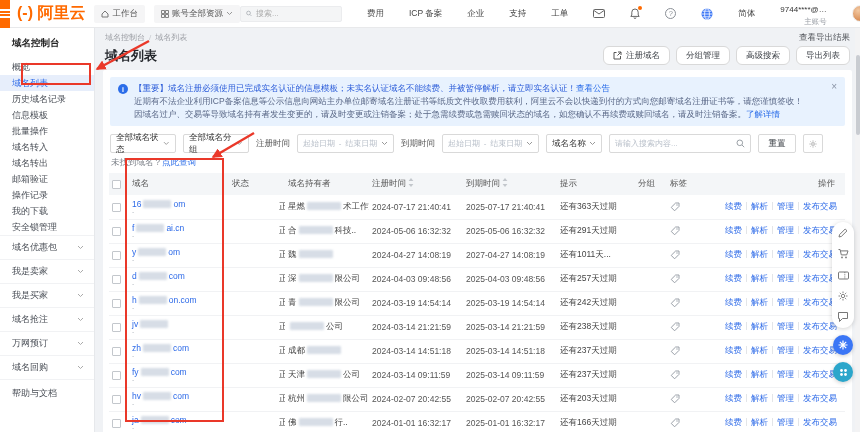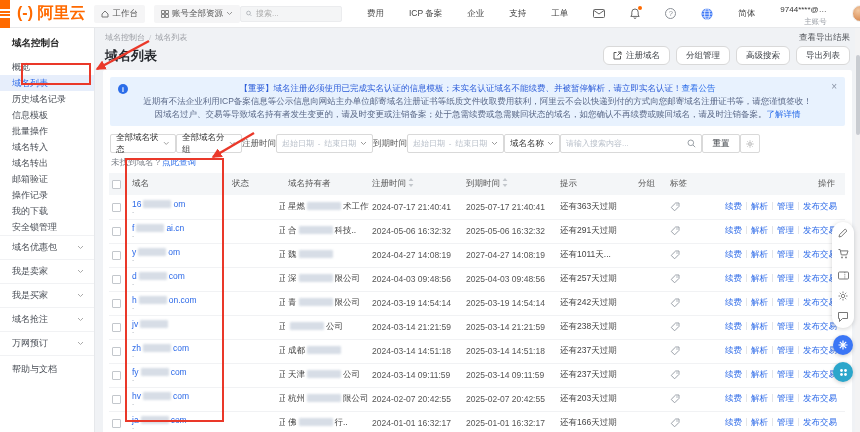--- a/index.html
+++ b/index.html
@@ -42,27 +42,27 @@
   .headrow2 { display:flex; justify-content:space-between; align-items:center; height:23px; padding:0 2px; }
   .page-title { font-size:13px; font-weight:bold; color:#24272c; }
   .btnrow { display:flex; gap:6px; }
   .btn { height:19px; display:flex; align-items:center; gap:4px; padding:0 9px; background:#fff; border:1px solid #d9d9d9; border-radius:6px; font-size:8.5px; color:#3e4248; cursor:pointer; white-space:nowrap; }
 
   .card { background:#fff; border-radius:2px; margin-top:3px; height:366px; overflow:hidden; position:relative; }
 
   
   .banner { position:relative; margin:7px 7px 4px; background:#E8F2FE; border-radius:2px; padding:5px 24px 5px 24px; }
   .banner .iico { position:absolute; left:8px; top:7px; width:10px; height:10px; background:#2B6DE9; color:#fff; border-radius:50%; font-size:7px; font-weight:bold; display:flex; align-items:center; justify-content:center; font-style:normal; }
-  .bl { font-size:8.5px; line-height:13px; color:#5A6887; white-space:nowrap; overflow:hidden;text-align:center; }
+  .bl { font-size:8.5px; line-height:13px; color:#5A6887; white-space:nowrap; overflow:hidden; }
   .bl1 { color:#2B5CD9; }
   .blink { color:#2B6DE9; cursor:pointer; }
   .banner .close { position:absolute; right:8px; top:4px; font-size:10px; color:#8a94a6; cursor:pointer; }
 
   
-  .filters { display:flex; align-items:center; gap:0; padding:4px 7px 3px; }
+  .filters { display:flex; align-items:center; gap:7px; padding:4px 7px 3px; }
   .ctrl { height:19px; border:1px solid #d9d9d9; border-radius:2px; background:#fff; display:flex; align-items:center; justify-content:space-between; padding:0 5px; font-size:8.5px; color:#333; cursor:pointer; }
   .sel1 { width:66px; } .sel2 { width:66px; } .sel3 { width:56px; }
   .flabel { font-size:8.5px; color:#555; white-space:nowrap; }
   .range { width:97px; gap:2px; }
   .range .ph { color:#b8bfc9; font-size:8px; white-space:nowrap; }
   .sinput { width:142px; height:19px; border:1px solid #d9d9d9; border-radius:2px; display:flex; align-items:center; padding:0 5px; gap:3px; }
   .sinput input { border:0; outline:0; flex:1; font-size:8px; color:#333; min-width:0; }
   .sinput input::placeholder { color:#b8bfc9; }
   .reset { width:38px; justify-content:center; color:#3e4248; }
   .gearbtn { width:20px; justify-content:center; }
@@ -207,20 +207,26 @@
       </svg>
     </div>
   <div class="side-group">
       <span>域名抢注</span>
       <svg class="ic" width="7" height="5" viewBox="0 0 7 5">
         <path d="M1 1l2.5 2.5L6 1" fill="none" stroke="#aaa" stroke-width="1"></path>
       </svg>
     </div>
   <div class="side-group">
       <span>万网预订</span>
+      <svg class="ic" width="7" height="5" viewBox="0 0 7 5">
+        <path d="M1 1l2.5 2.5L6 1" fill="none" stroke="#aaa" stroke-width="1"></path>
+      </svg>
+    </div>
+  <div class="side-group">
+      <span>域名回购</span>
       <svg class="ic" width="7" height="5" viewBox="0 0 7 5">
         <path d="M1 1l2.5 2.5L6 1" fill="none" stroke="#aaa" stroke-width="1"></path>
       </svg>
     </div>
   <div class="side-help">帮助与文档</div>
 </div>
 
 <div class="main">
   <div class="headrow1">
     <div class="breadcrumb">

